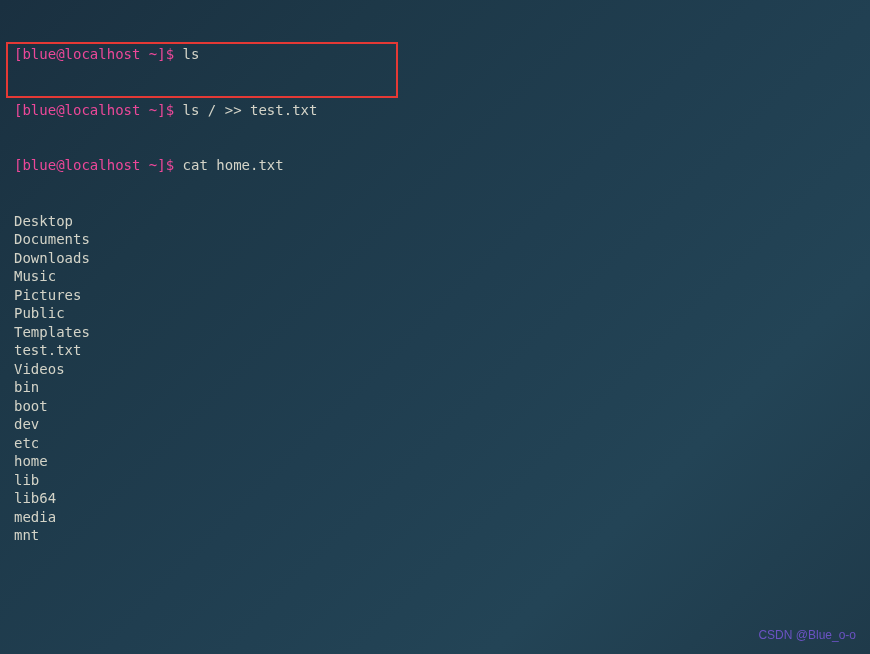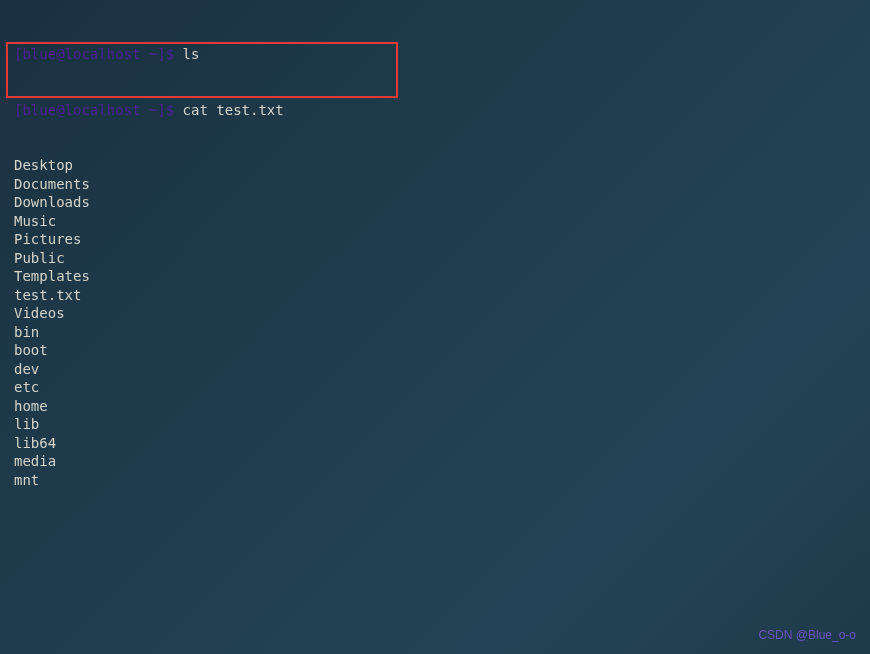--- a/index.html
+++ b/index.html
@@ -12,21 +12,21 @@
       line-height: 18.5px;
       color: #d4d4c8;
       overflow: hidden;
       position: relative;
     }
     .terminal {
       padding: 8px 14px 0 14px;
       white-space: pre;
     }
     .line { display: block; }
-    .prompt { color: #4c1d95; }
+    .prompt { color: #ec4899; }
     .dir { color: #5599ff; font-weight: bold; }
     .highlight-box {
       position: absolute;
       border: 2px solid #e53935;
       left: 6px;
       top: 42px;
       width: 392px;
       height: 56px;
       pointer-events: none;
     }
@@ -40,20 +40,21 @@
       font-family: sans-serif;
     }
     .ls-output .item { display: inline; }
     .file-list .fitem { display: block; }
   </style>
 </head>
 <body>
 
 <div class="terminal">
   <span class="line"><span class="prompt">[blue@localhost ~]$ </span><span>ls</span></span>
-  <span class="line"><span class="prompt">[blue@localhost ~]$ </span><span>cat test.txt</span></span>
+  <span class="line"><span class="prompt">[blue@localhost ~]$ </span><span>ls / &gt;&gt; test.txt</span></span>
+  <span class="line"><span class="prompt">[blue@localhost ~]$ </span><span>cat home.txt</span></span>
   <span class="file-list"><span class="fitem line">Desktop</span><span class="fitem line">Documents</span><span class="fitem line">Downloads</span><span class="fitem line">Music</span><span class="fitem line">Pictures</span><span class="fitem line">Public</span><span class="fitem line">Templates</span><span class="fitem line">test.txt</span><span class="fitem line">Videos</span><span class="fitem line">bin</span><span class="fitem line">boot</span><span class="fitem line">dev</span><span class="fitem line">etc</span><span class="fitem line">home</span><span class="fitem line">lib</span><span class="fitem line">lib64</span><span class="fitem line">media</span><span class="fitem line">mnt</span></span>
   
 </div>
 
 <div class="highlight-box"></div>
 
 <div class="watermark">CSDN @Blue_o-o</div>
 
 </body></html>

